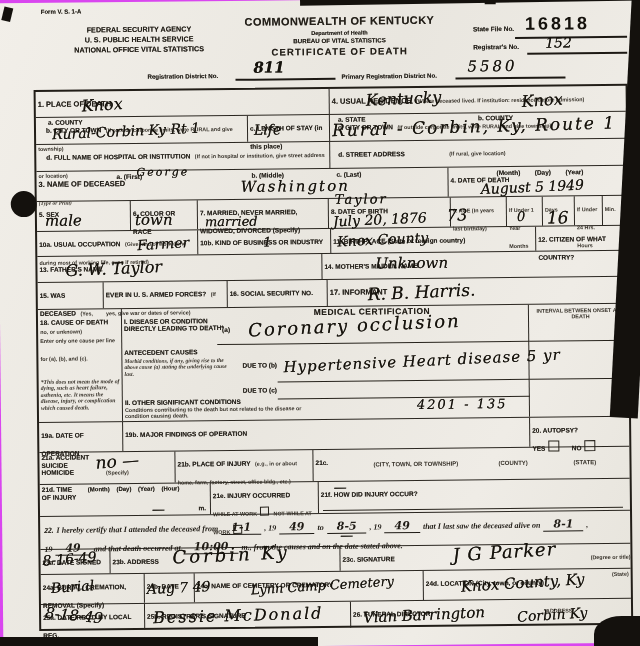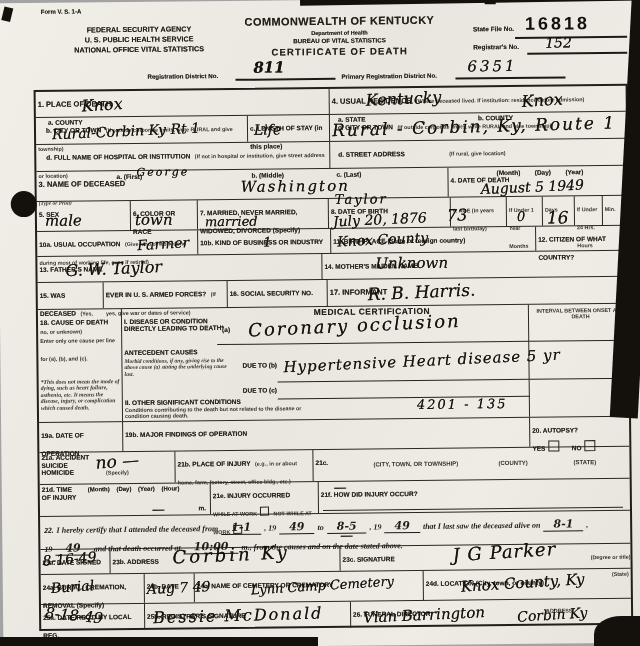--- a/index.html
+++ b/index.html
@@ -1,16 +1,16 @@
 <!DOCTYPE html>
 <html><head>
 <meta charset="utf-8">
 <style>
   html,body{margin:0;padding:0;}
-  .sheet{position:relative;width:640px;height:646px;background:#a3a3a3;overflow:hidden;
+  .sheet{position:relative;width:640px;height:646px;background:#d946ef;overflow:hidden;
          font-family:"Liberation Sans",sans-serif;color:#1d1a15;}
   .doc{position:absolute;left:0;top:0;width:640px;height:646px;
        transform:rotate(-0.6deg);transform-origin:320px 320px;}
   .paper-tone{position:absolute;inset:0;
        background:linear-gradient(115deg,#f2efe9 0%,#e9e6df 45%,#efece6 75%,#e6e3db 100%);}
   
   .art{position:absolute;background:#14110d;}
   .punch{border-radius:50%;}
   
   .form{position:absolute;left:36px;top:87px;width:594px;height:541px;
@@ -59,21 +59,21 @@
     <div class="hdr" style="left:528px;top:16px;font-size:18px;font-weight:bold;font-family:Liberation Sans, sans-serif;letter-spacing:3px;color:#14110c;">16818</div>
     <div class="uln" style="left:518px;top:39px;width:112px;"></div>
     <div class="hdr lb" style="left:476px;top:45px;font-size:6.5px;">Registrar's No.</div>
     <div class="hw" style="left:548px;top:38px;font-size:14px;">152</div>
     <div class="uln" style="left:530px;top:55px;width:100px;"></div>
 
     <div class="hdr lb" style="left:150px;top:71px;font-size:6.2px;">Registration District No.</div>
     <div class="hw" style="left:256px;top:60px;font-size:15px;font-weight:bold;">811</div>
     <div class="uln" style="left:238px;top:78px;width:100px;"></div>
     <div class="hdr lb" style="left:344px;top:73px;font-size:6.2px;">Primary Registration District No.</div>
-    <div class="hw" style="left:470px;top:61px;font-size:15px;letter-spacing:3px;">6351</div>
+    <div class="hw" style="left:470px;top:61px;font-size:15px;letter-spacing:3px;">5580</div>
     <div class="uln" style="left:458px;top:79px;width:110px;"></div>
 
     <div class="form">
 
       <div class="row" style="height:26px;">
         <div class="cell" style="left:0;width:294px;">
           <span class="lb big">1. PLACE OF DEATH</span><br>
           <span class="lb" style="margin-left:10px;">a. COUNTY</span>
         </div>
         <div class="cell last" style="left:294px;width:300px;">

